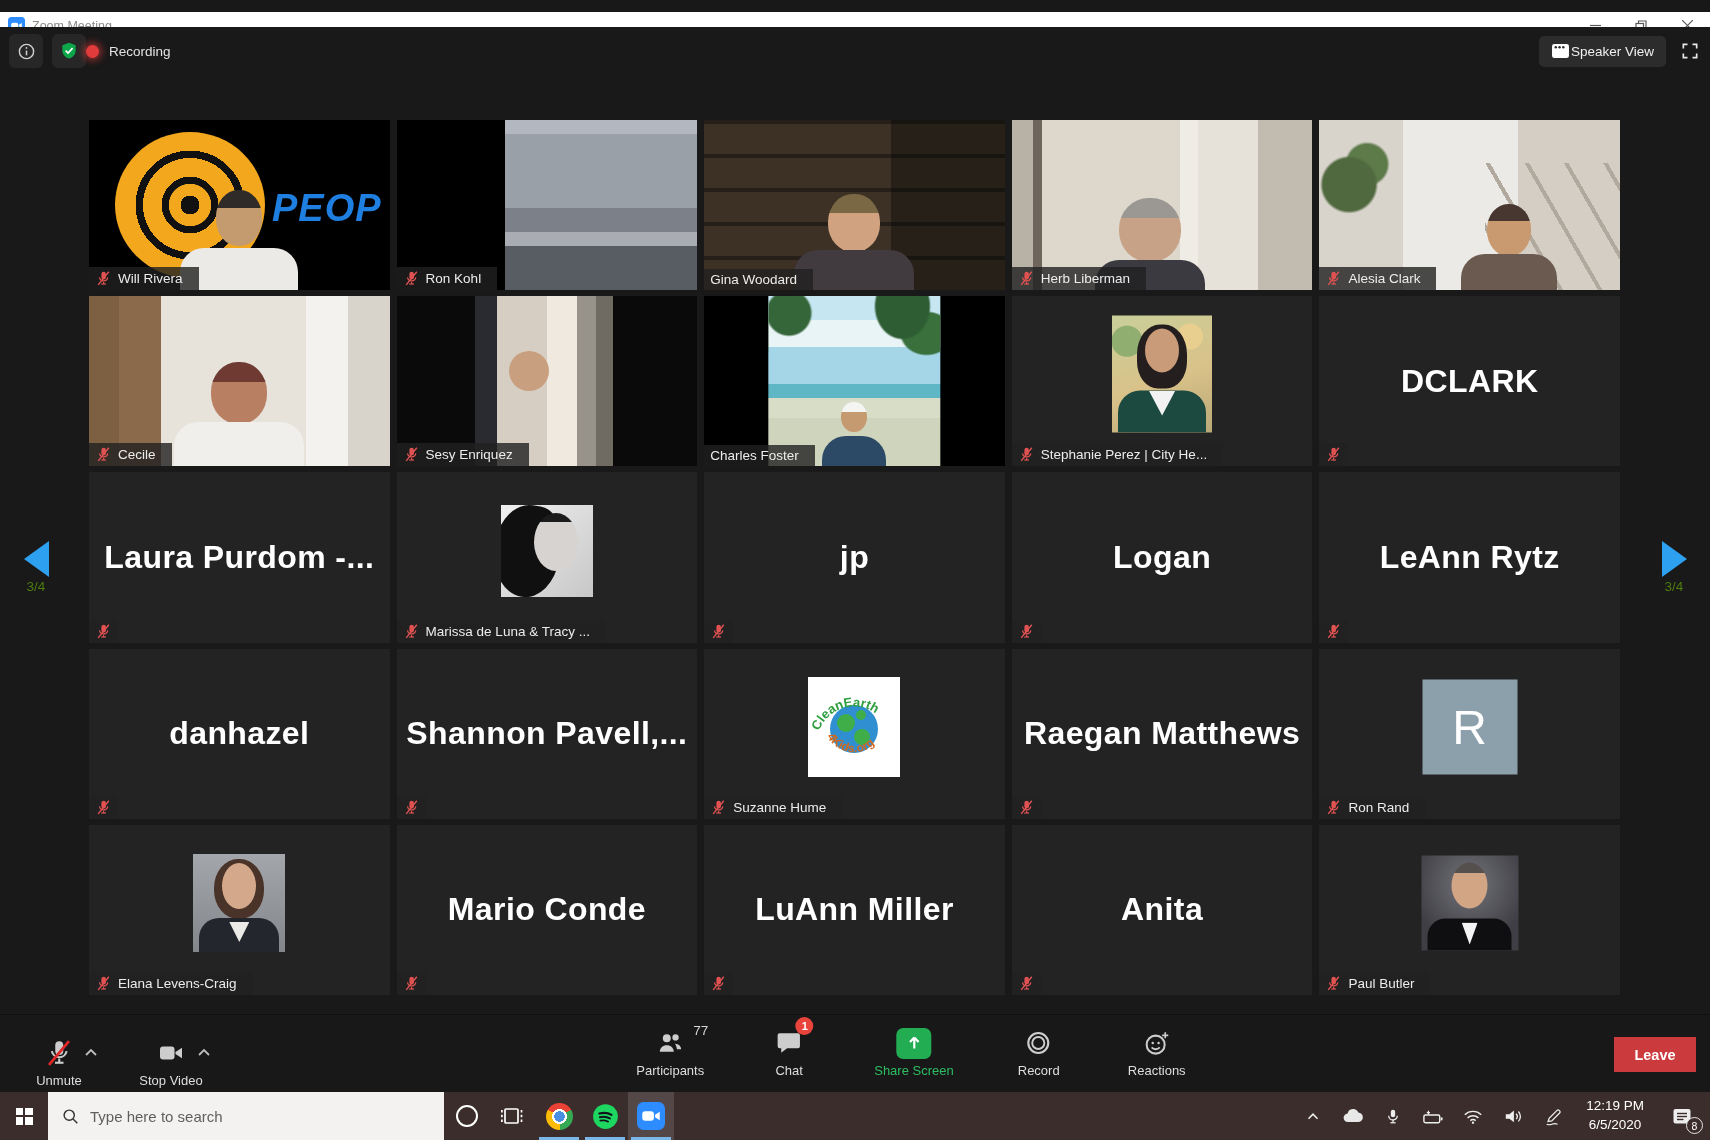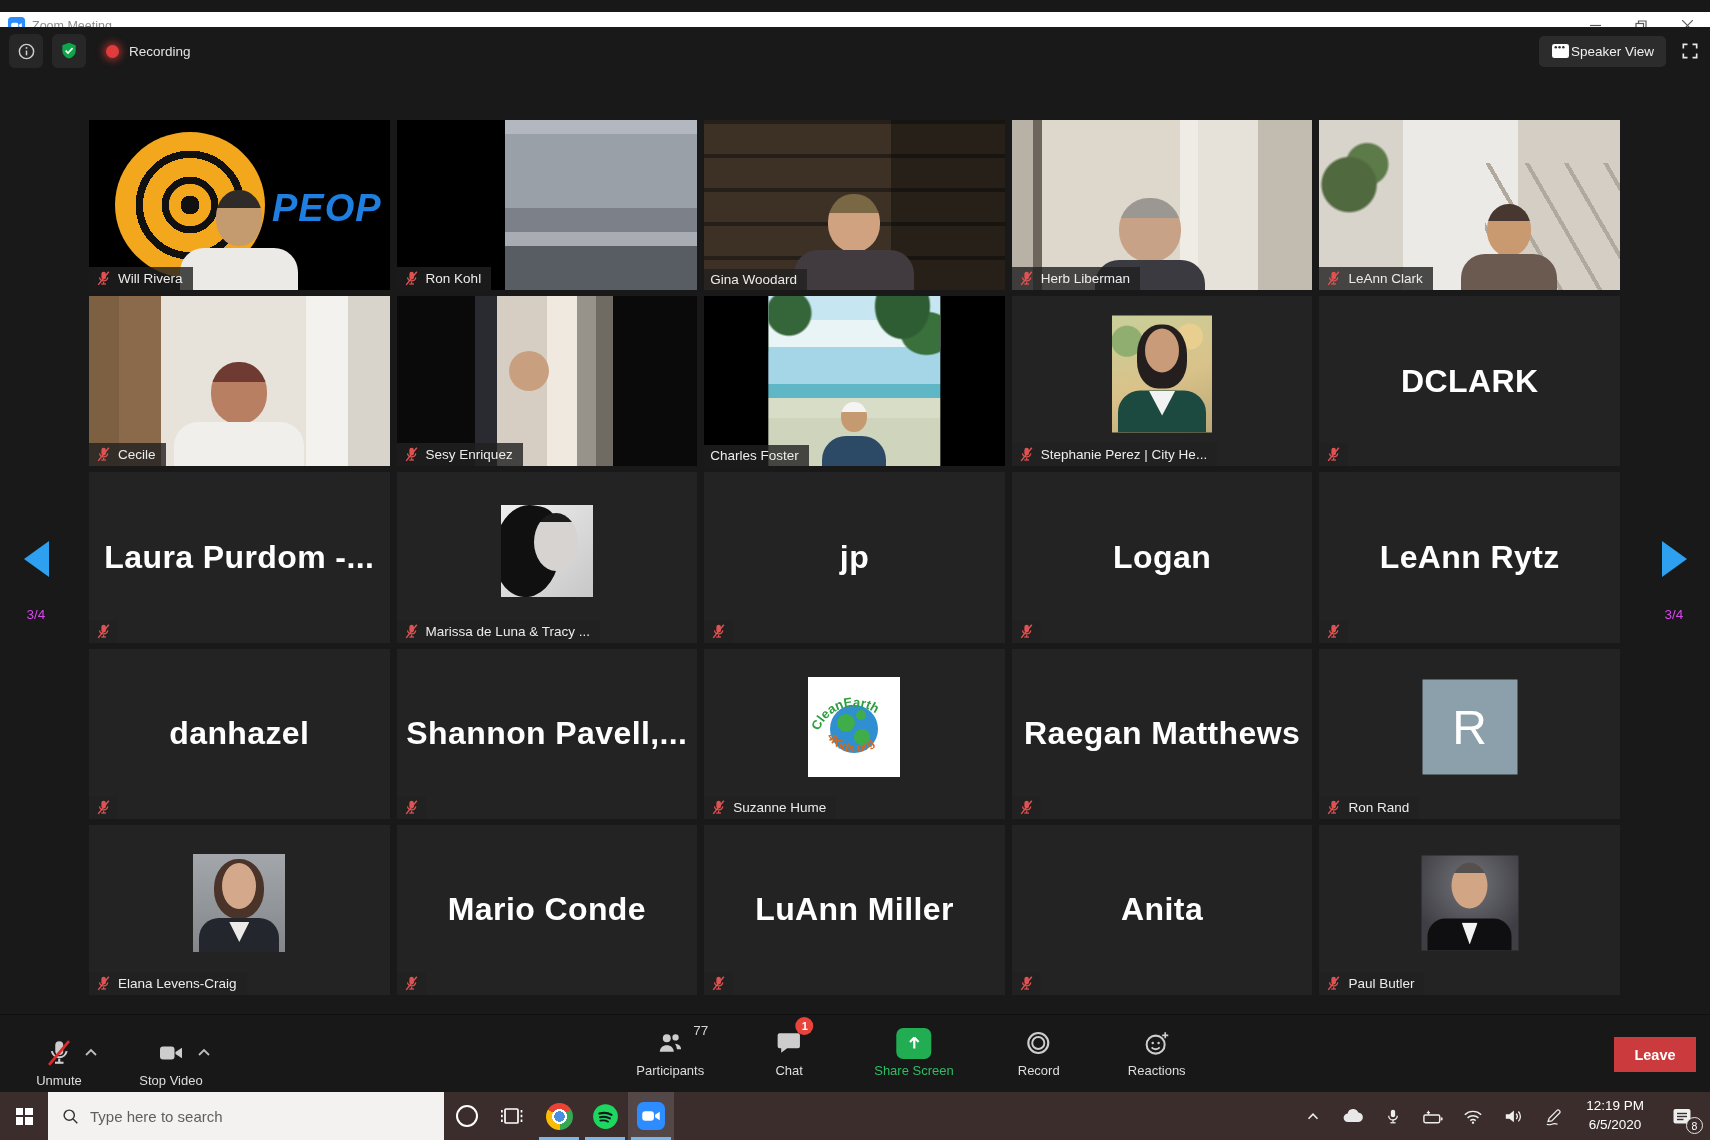--- a/index.html
+++ b/index.html
@@ -12,48 +12,48 @@
     display:flex;align-items:center;padding-left:8px}
   .titlebar .apptitle{font-size:12.5px;color:#8b8b8b;margin-left:7px}
   .wincontrols{position:absolute;right:0;top:0;height:27px;display:flex}
   .winbtn{width:46px;height:27px;display:flex;align-items:center;justify-content:center;color:#555;font-size:12px}
 
   
   .topbar{position:absolute;left:0;top:27px;width:100%;height:48px;background:#191919;
     display:flex;align-items:center}
   .squarebtn{width:34px;height:34px;background:#272727;border-radius:6px;margin-left:9px;
     display:flex;align-items:center;justify-content:center}
-  .recwrap{display:flex;align-items:center;margin-left:20px;gap:10px}
+  .recwrap{display:flex;align-items:center;gap:10px}
   .recdot{width:13px;height:13px;border-radius:50%;background:#e23b3b;
     box-shadow:0 0 7px 3px rgba(226,59,59,.55)}
   .reclabel{font-size:13.5px;color:#e3e3e3}
   .topbar-right{position:absolute;right:10px;top:0;height:48px;display:flex;align-items:center;gap:14px}
   .speakerbtn{height:31px;background:#2c2c2c;border-radius:5px;display:flex;align-items:center;
     gap:1px;padding:0 12px;color:#f0f0f0;font-size:13.5px}
 
   
   .gallery{position:absolute;left:0;top:75px;width:100%;height:939px;background:#191919}
   .grid{position:absolute;left:89px;right:90px;top:45px;bottom:19px;display:grid;
     grid-template-columns:repeat(5,1fr);grid-template-rows:repeat(5,1fr);gap:6px 7px}
   .tile{position:relative;background:#232323;overflow:hidden}
   .bigname{position:absolute;inset:0;display:flex;align-items:center;justify-content:center;
     font-size:32px;font-weight:700;color:#fff;letter-spacing:.4px;white-space:nowrap}
   .namelabel{position:absolute;left:0;bottom:0;display:flex;align-items:center;gap:6px;
-    background:rgba(32,32,32,.8);padding:3px 10px 3px 6px;font-size:13.5px;color:#ececec;
+    background:rgba(32,32,32,.8);padding:3px 16px 3px 6px;font-size:13.5px;color:#ececec;
     max-width:94%;white-space:nowrap;overflow:hidden}
   .namelabel.icononly{padding:3px 6px}
   .micoff{flex:0 0 auto}
 
   
   .pagenav{position:absolute;top:466px;width:48px;text-align:center}
   .pagenav.left{left:12px}.pagenav.right{right:12px}
   .tri{width:0;height:0;border-style:solid;margin:0 auto}
   .tri.l{border-width:18px 25px 18px 0;border-color:transparent #2ea0f0 transparent transparent}
   .tri.r{border-width:18px 0 18px 25px;border-color:transparent transparent transparent #2ea0f0}
-  .pagelabel{margin-top:30px;font-size:13.5px;color:#d946ef}
+  .pagelabel{margin-top:2px;font-size:13.5px;color:#4d7c0f}
 
   
   .scene{position:absolute;inset:0;overflow:hidden}
   .person{position:absolute;bottom:0;left:50%;transform:translateX(-50%);width:140px;height:100px}
   .person::before{content:"";position:absolute;left:50%;transform:translateX(-50%);top:0;
     width:var(--hw,46px);height:var(--hh,56px);border-radius:48%;
     background:linear-gradient(180deg,var(--hair,#333) 0 32%,var(--skin,#c99a72) 32%)}
   .person::after{content:"";position:absolute;left:50%;transform:translateX(-50%);bottom:0;
     width:var(--bw,118px);height:var(--bh,42px);border-radius:24px 24px 0 0;background:var(--shirt,#ddd)}
   .sc-rotary{background:#000}
@@ -301,21 +301,21 @@
           <div class="namelabel">
             <svg class="micoff" width="17" height="17" viewBox="0 0 24 24">
               <g fill="#e05252" stroke="#e05252">
                 <rect x="9" y="2.5" width="6.4" height="11" rx="3.2" stroke="none"></rect>
                 <path d="M6.3 10.5a6 6 0 0 0 11.8 0" fill="none" stroke-width="1.7"></path>
                 <line x1="12.2" y1="16.5" x2="12.2" y2="19.6" stroke-width="1.7"></line>
                 <line x1="8.8" y1="19.8" x2="15.6" y2="19.8" stroke-width="1.7"></line>
               </g>
               <line x1="4.5" y1="21" x2="19.5" y2="2.5" stroke="#e05252" stroke-width="2"></line>
             </svg>
-            <span>LeAnn Clark</span>
+            <span>Alesia Clark</span>
           </div>
         </div>
         <div class="tile">
           <div class="scene sc-office">
             <i class="person"></i>
           </div>
           <div class="namelabel">
             <svg class="micoff" width="17" height="17" viewBox="0 0 24 24">
               <g fill="#e05252" stroke="#e05252">
                 <rect x="9" y="2.5" width="6.4" height="11" rx="3.2" stroke="none"></rect>

